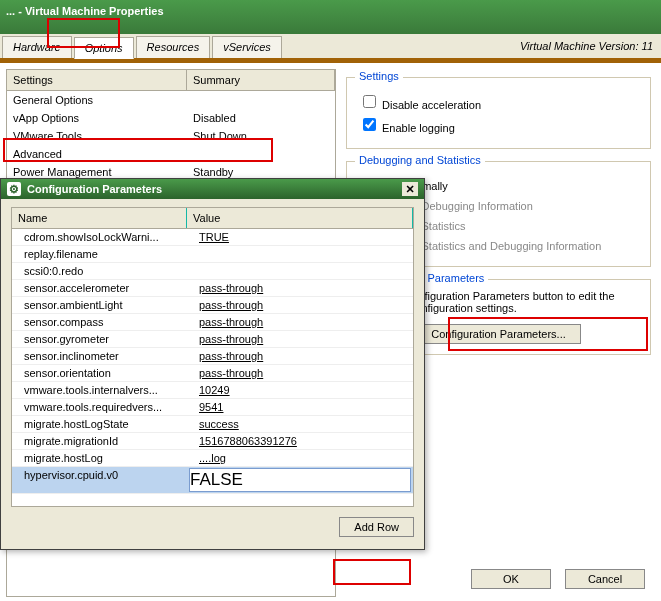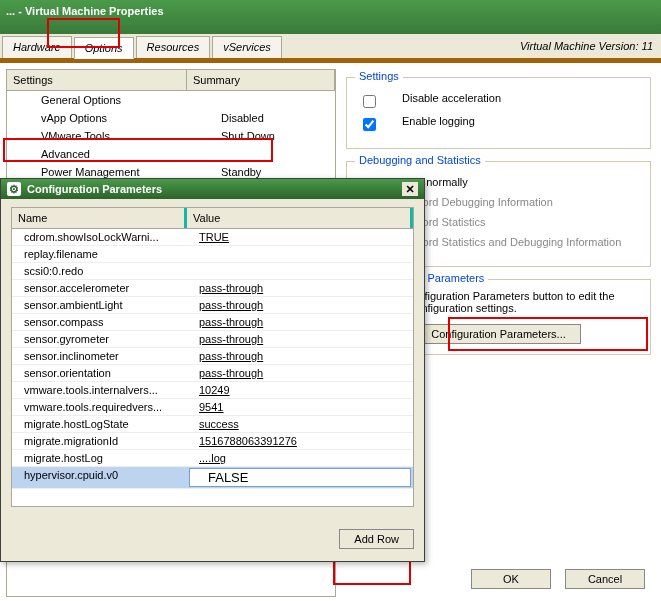--- a/index.html
+++ b/index.html
@@ -9,55 +9,55 @@
   .tab { padding: 4px 10px; border: 1px solid #aca899; border-bottom: none; background: #f5f3eb; margin-right: 2px; cursor: pointer; }
   .tab.active { background: #fff; border-bottom: 1px solid #fff; position: relative; top: 1px; }
   .vm-version { margin-left: auto; padding: 4px 6px; }
   .main { display: flex; height: 540px; }
   .left-pane { width: 330px; border: 1px solid #aca899; margin: 6px 0 6px 6px; background: #fff; display: flex; flex-direction: column; }
   .list-header { display: flex; background: #ece9d8; border-bottom: 1px solid #aca899; }
   .list-header div { padding: 4px 6px; border-right: 1px solid #aca899; }
   .col-settings { width: 180px; }
   .col-summary { flex: 1; }
   .list-body { flex: 1; overflow: auto; }
-  .list-row { display: flex; margin-left: 28px; }
+  .list-row { display: flex; }
   .list-row div { padding: 3px 6px; }
   .list-row .c1 { width: 180px; }
   .list-row .c2 { flex: 1; }
   .list-row.selected { background: #d6e5f3; }
   .right-pane { flex: 1; padding: 8px 10px; }
   .fieldset { border: 1px solid #d0c8b0; margin: 6px 0 12px 0; padding: 10px 12px; position: relative; }
   .fieldset .legend { position: absolute; top: -8px; left: 8px; background: #fff; padding: 0 4px; color: #0046d5; }
-  .checkbox-row, .radio-row { display: flex; align-items: flex-start; margin: 4px 0; gap: 20px; }
+  .checkbox-row, .radio-row { display: flex; align-items: flex-end; margin: 4px 0; }
   .checkbox-row input, .radio-row input { margin-right: 6px; }
   .disabled-text { color: #888; }
   .config-btn-wrap { text-align: center; margin-top: 10px; }
   .btn { border: 1px solid #888; background: #ece9d8; padding: 3px 14px; cursor: pointer; }
   .hl-red-box { position: absolute; border: 2px solid #d00; pointer-events: none; }
   .bottom-buttons { position: absolute; bottom: 12px; right: 16px; display: flex; gap: 14px; }
 
   
   .dialog { position: absolute; left: 0px; top: 178px; width: 425px; background: #ece9d8; border: 1px solid #404040; box-shadow: 2px 2px 6px rgba(0,0,0,.3); }
   .dialog .dlg-title { background: linear-gradient(#4a9a4a, #2c632c); color: #fff; padding: 3px 6px; display: flex; align-items: center; font-weight: bold; }
   .dlg-title .dlg-icon { width: 14px; height: 14px; background: #fff; color: #2c632c; text-align: center; line-height: 14px; margin-right: 6px; border-radius: 2px; }
   .dlg-title .dlg-close { margin-left: auto; width: 16px; height: 14px; background: #ece9d8; color: #000; text-align: center; line-height: 14px; cursor: pointer; font-family: sans-serif; }
   .dlg-body { padding: 8px 10px; }
   .dlg-desc { margin-bottom: 8px; color: #333; }
   .param-table { border: 1px solid #aca899; background: #fff; height: 300px; overflow-y: auto; }
   .param-header { display: flex; background: #ece9d8; border-bottom: 1px solid #aca899; }
-  .param-header div { padding: 4px 6px; border-right: 3px solid #14b8a6; }
+  .param-header div { padding: 4px 6px; border-right: 1px solid #14b8a6; }
   .pcol-name { width: 175px; }
   .pcol-value { flex: 1; }
   .param-row { display: flex; border-bottom: 1px solid #eee; }
   .param-row div { padding: 2px 12px; white-space: nowrap; overflow: hidden; text-overflow: ellipsis; }
   .param-row .pc1 { width: 175px; }
   .param-row .pc2 { flex: 1; text-decoration: underline; }
   .param-row.sel { background: #bcd4ef; }
-  .param-row.sel input { width: 100%; border: 1px solid #7a9ccf; background: #fff; font-size: 13px; padding: 1px 18px; }
-  .dlg-footer { display: flex; justify-content: flex-end; padding: 22px 0 4px 0; }
+  .param-row.sel input { width: 100%; border: 1px solid #7a9ccf; background: #fff; font-size: 17px; padding: 1px 0; }
+  .dlg-footer { display: flex; justify-content: flex-end; padding: 10px 0 4px 0; }
 </style>
 </head>
 <body>
 
 <div class="titlebar">
   <span>... - Virtual Machine Properties</span>
 </div>
 
 <div class="tabs">
   <div class="tab">Hardware</div>

